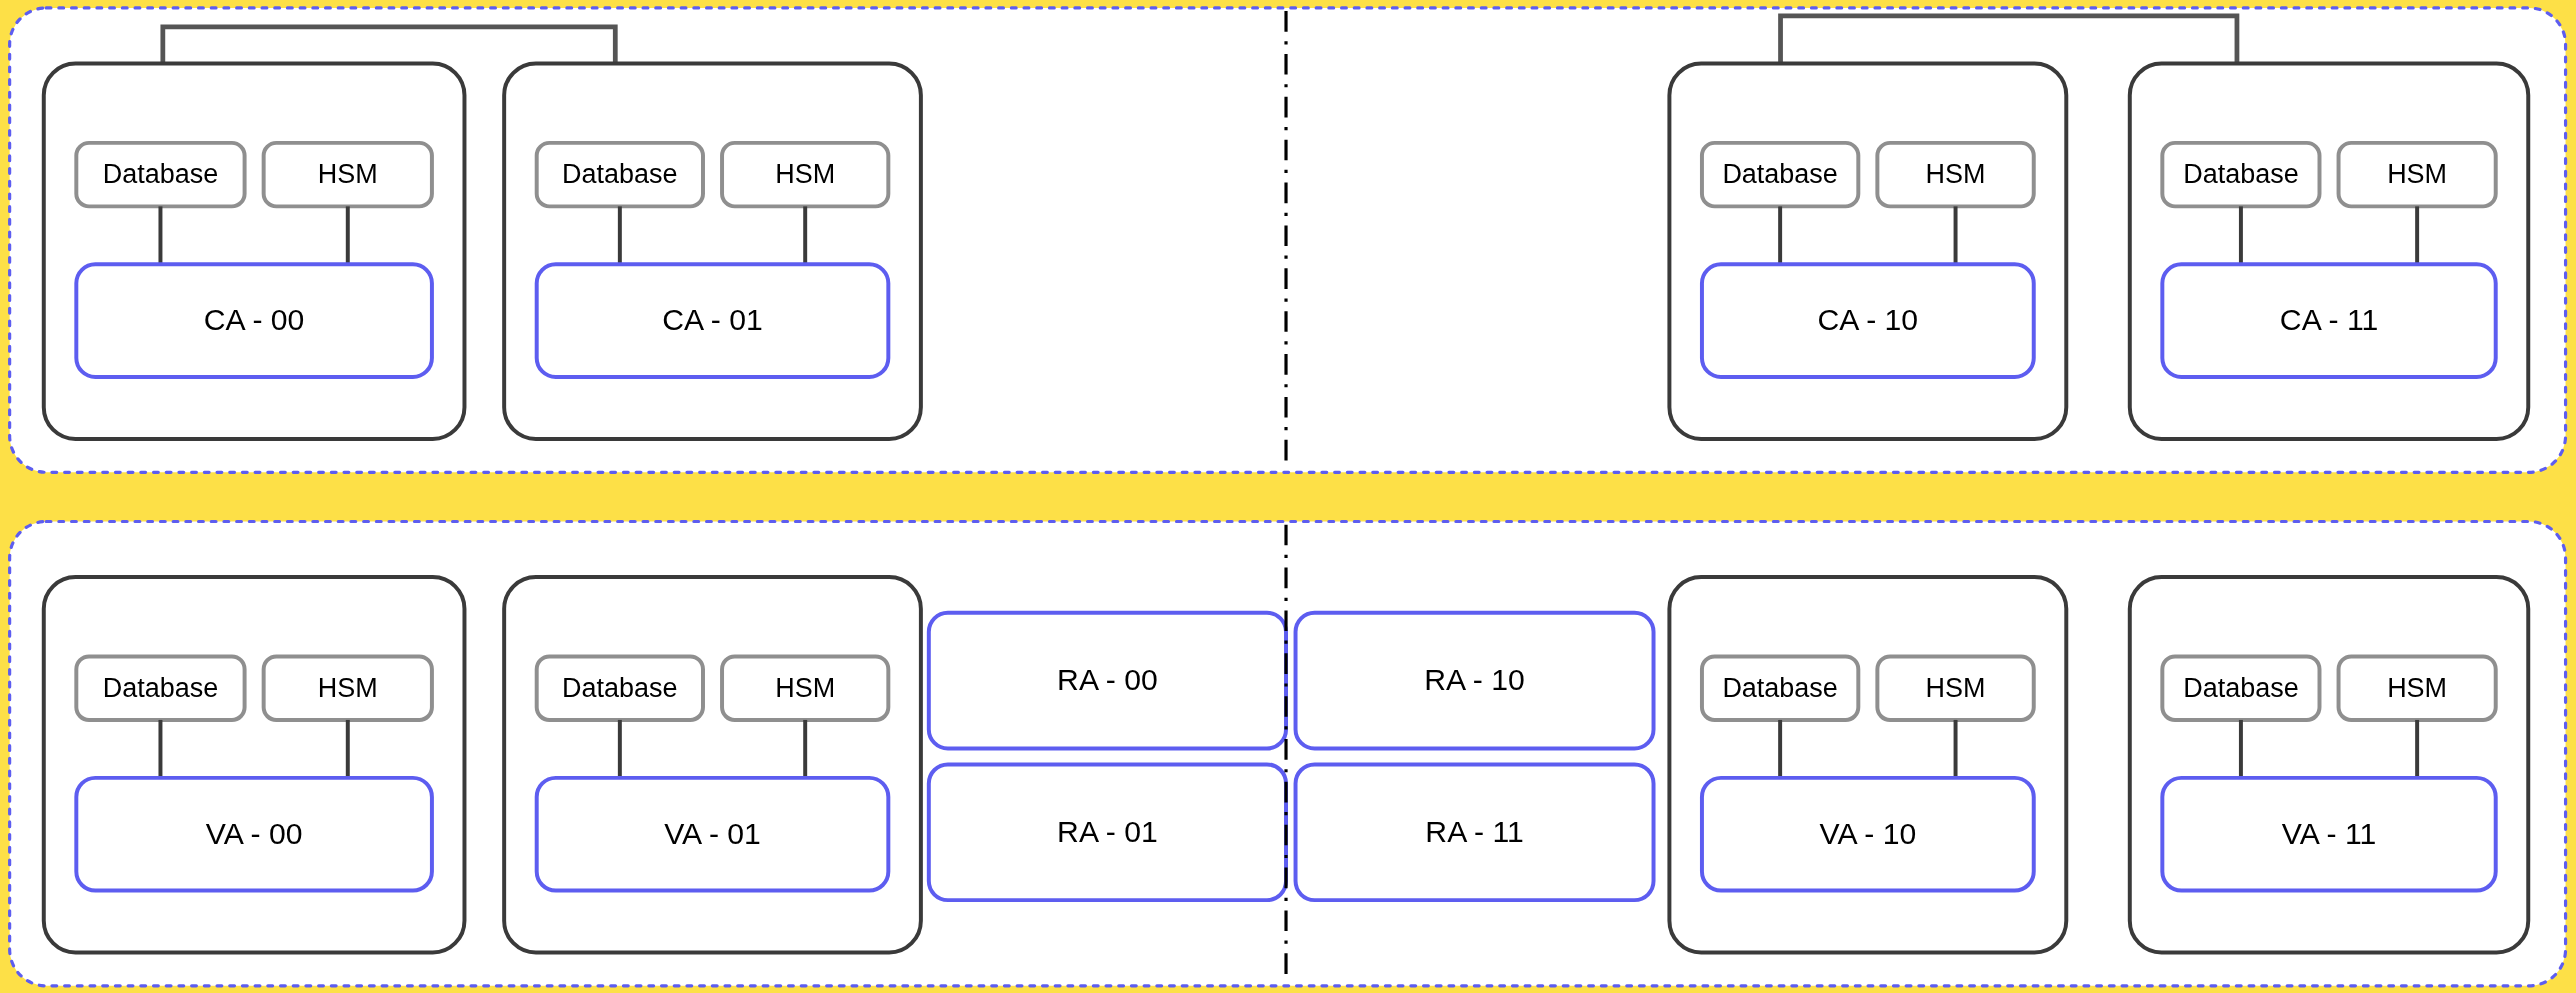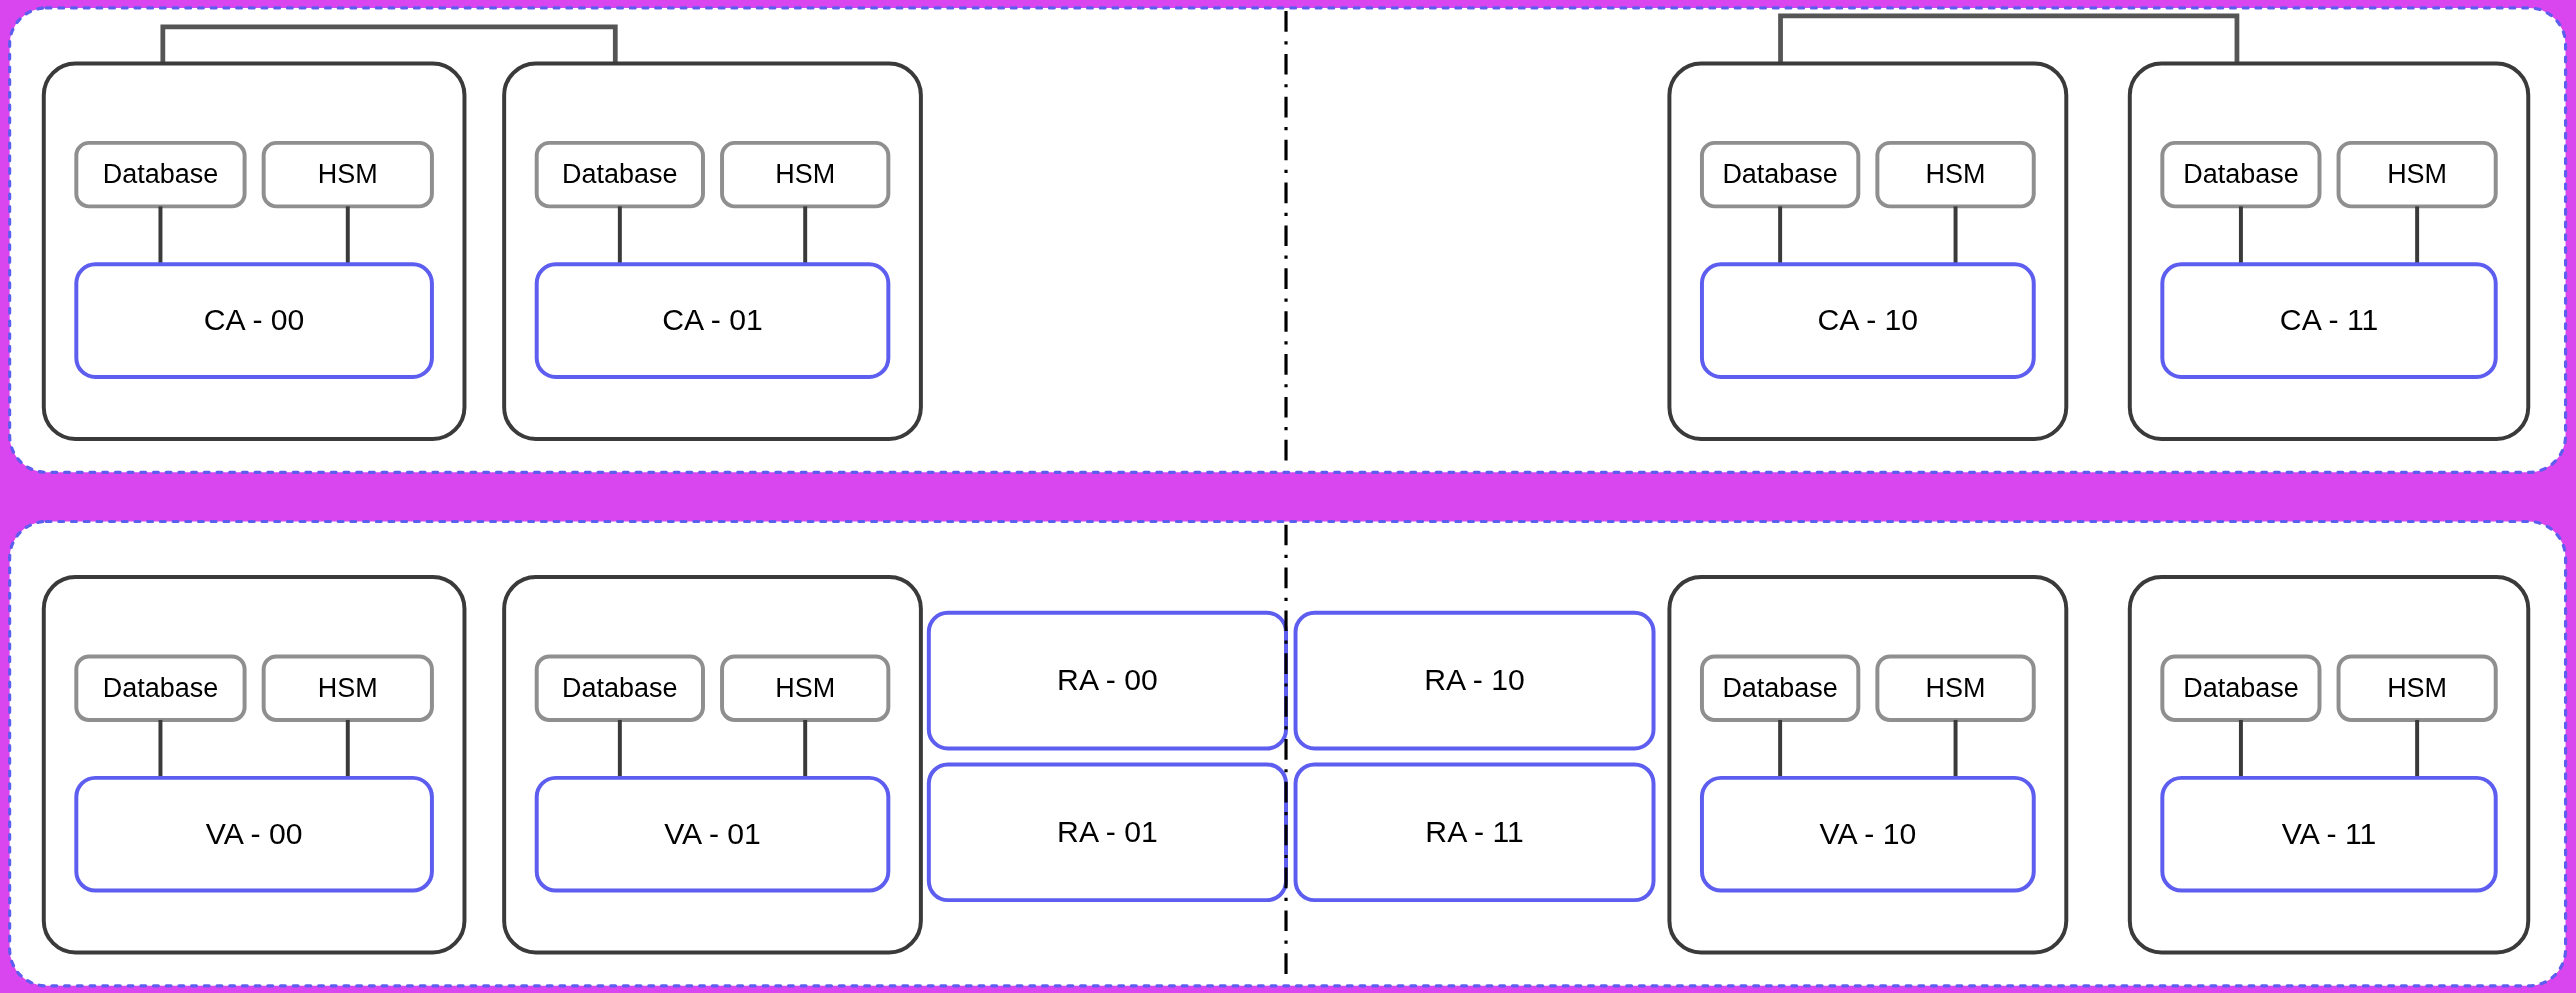--- a/index.html
+++ b/index.html
@@ -4,21 +4,21 @@
 <style>
   html, body {
     margin: 0;
     padding: 0;
     background: #000000;
   }
   #stage {
     position: relative;
     width: 2576px;
     height: 993px;
-    background: #d946ef;
+    background: #fde047;
     overflow: hidden;
     font-family: "Liberation Sans", sans-serif;
   }
   #diagram {
     position: absolute;
     left: 0;
     top: 0;
     width: 2576px;
     height: 993px;
     display: block;

